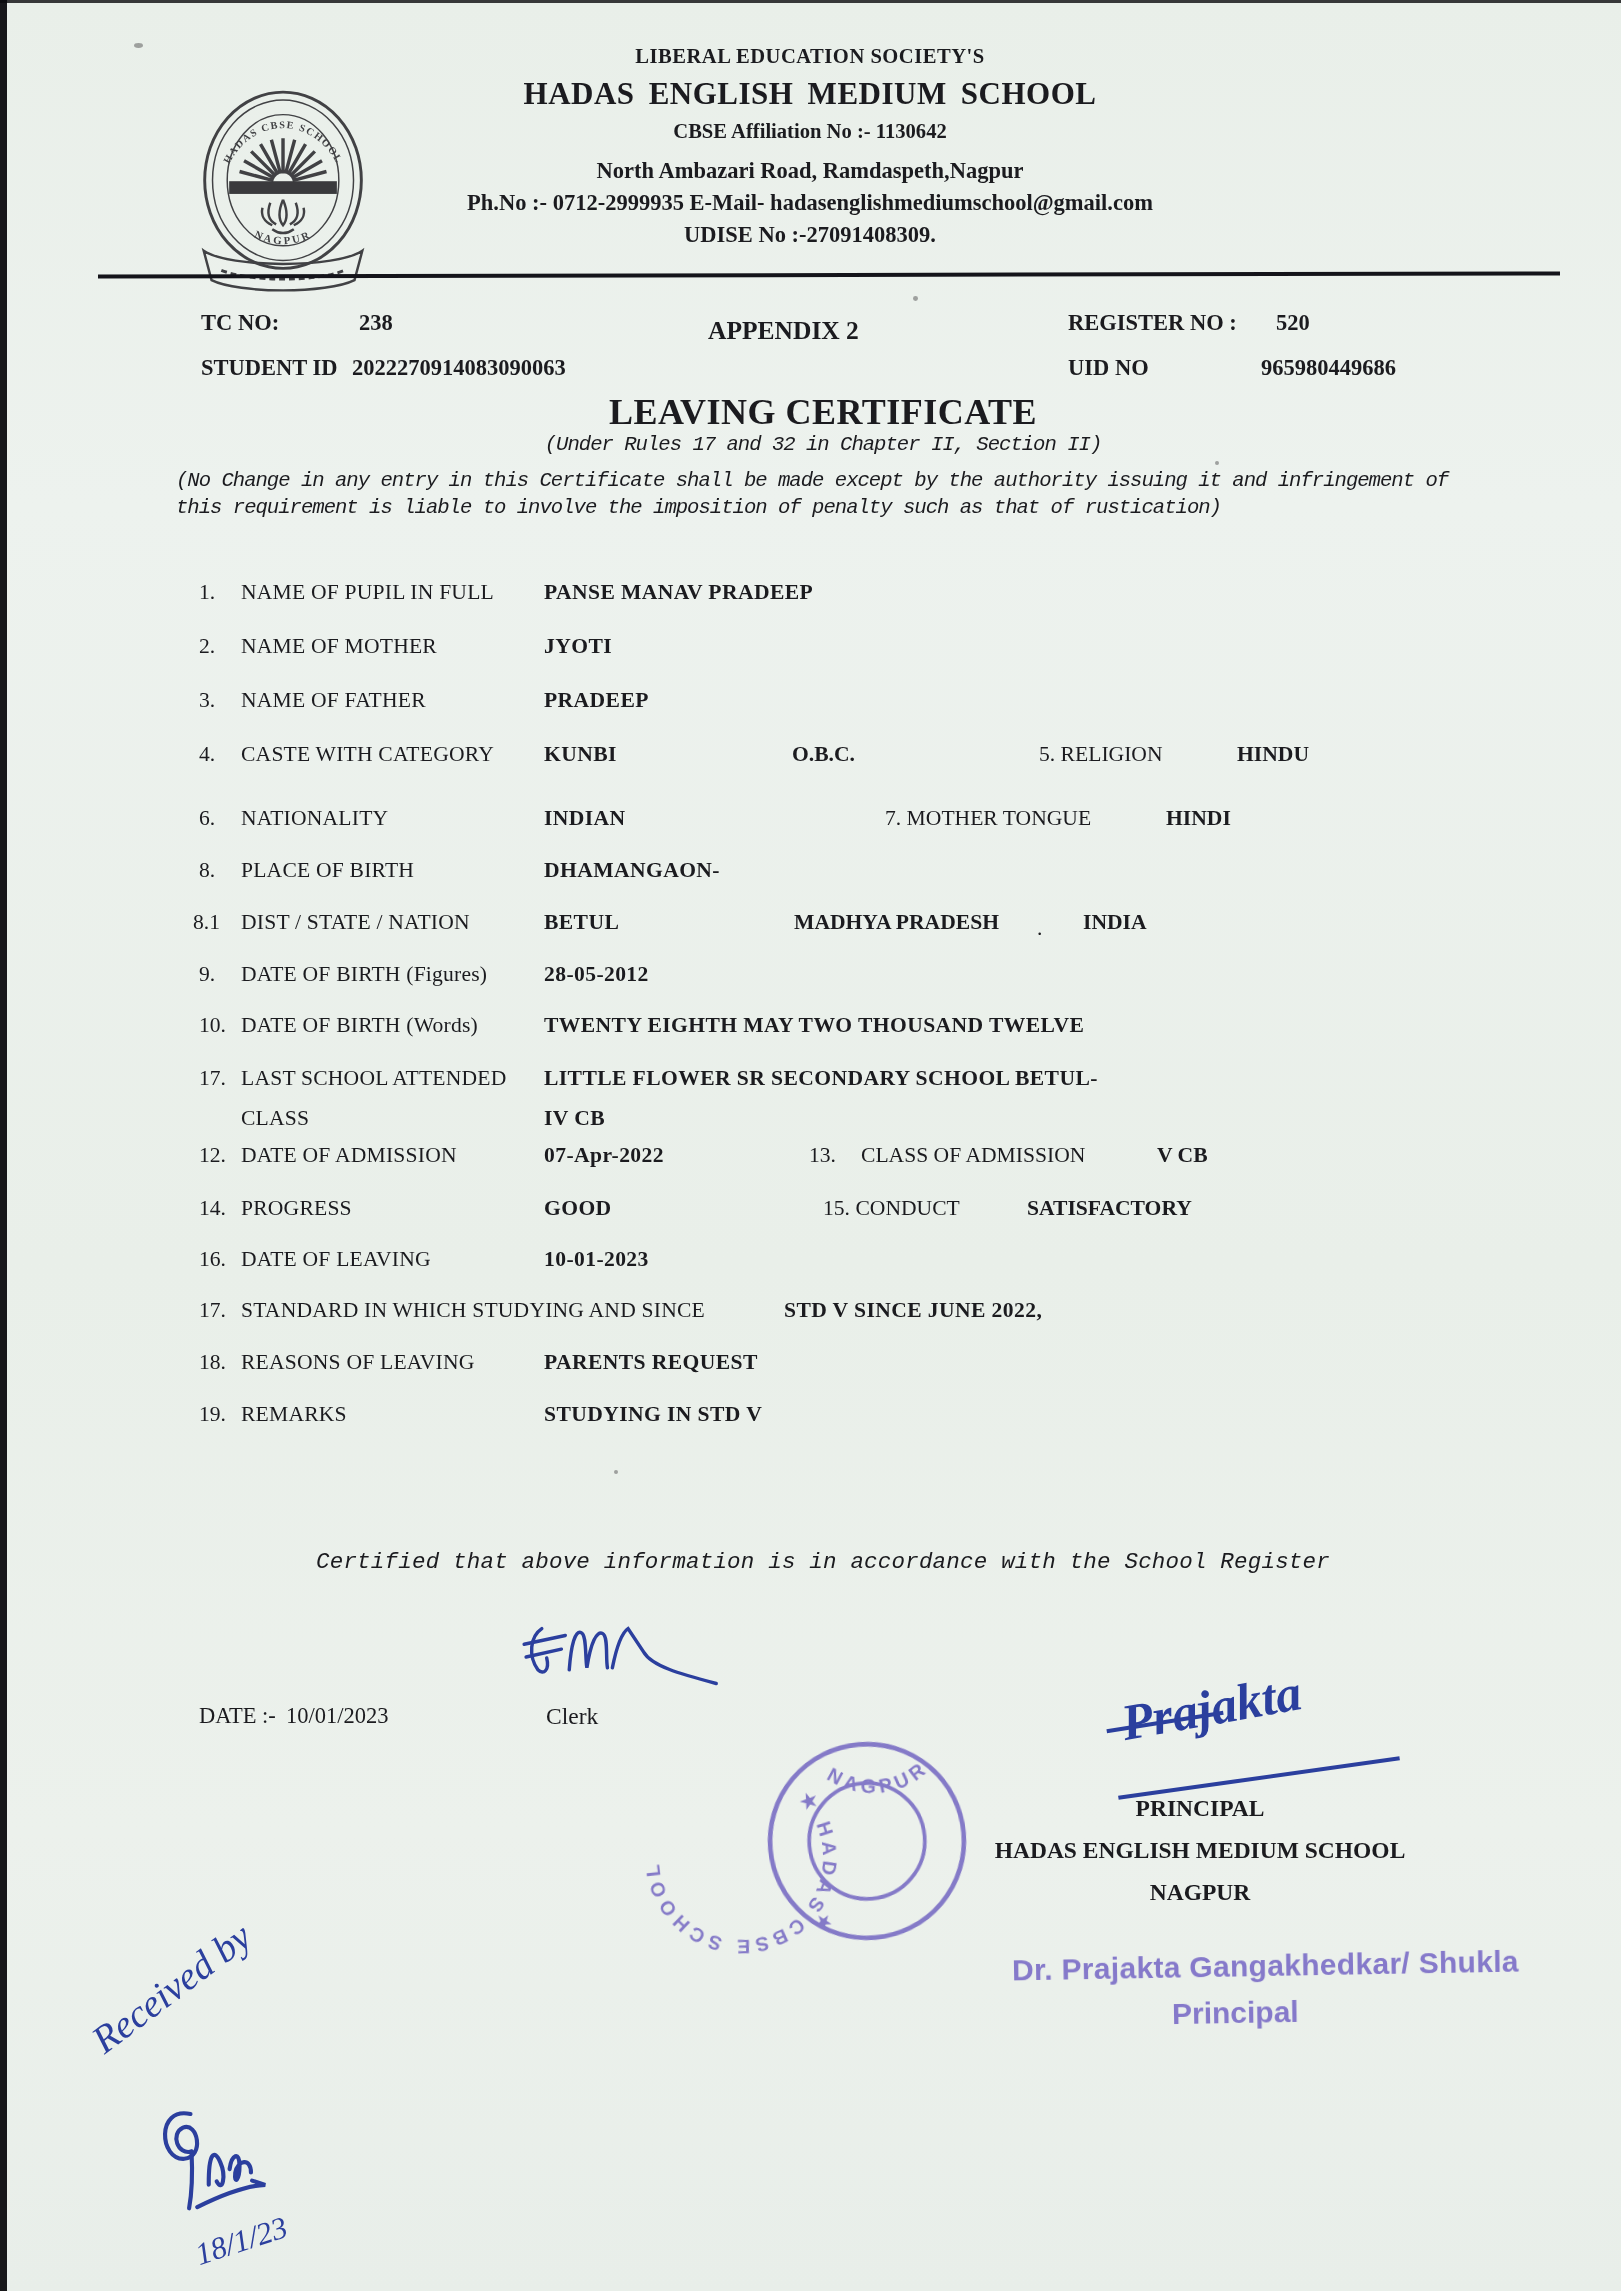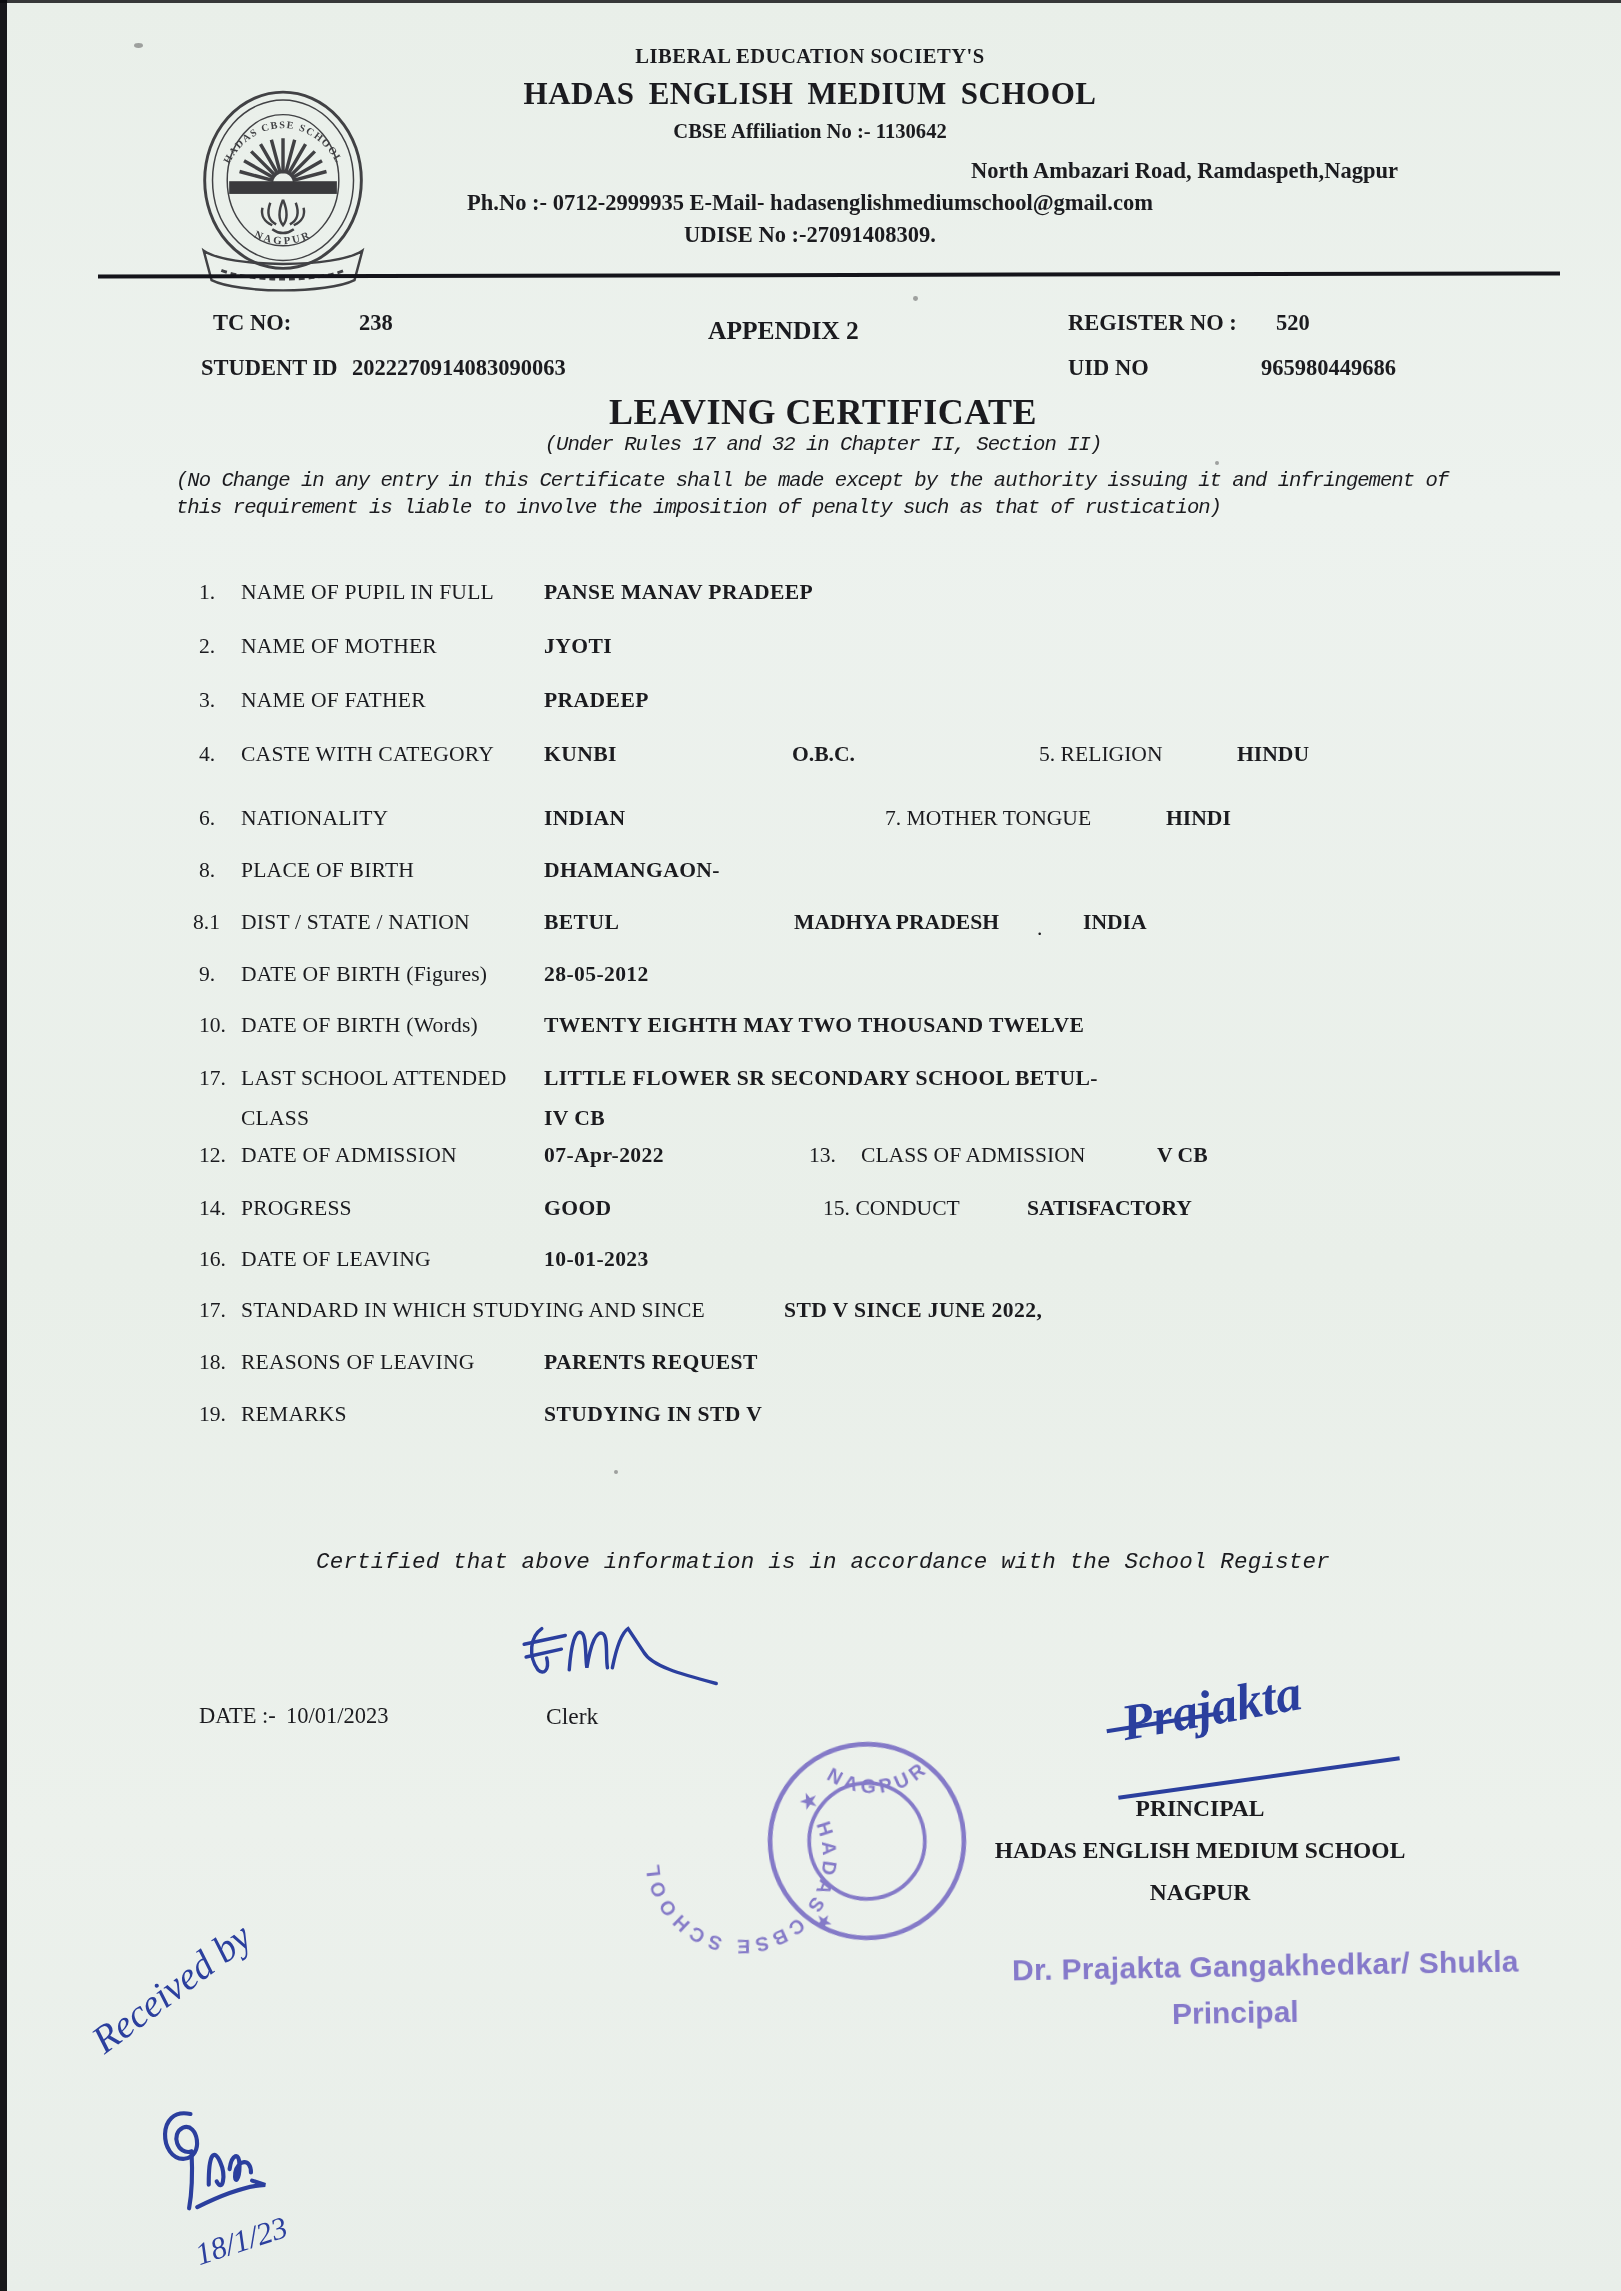--- a/index.html
+++ b/index.html
@@ -69,28 +69,28 @@
       <g>
         <path stroke-width="2.5" d="M14,172 C40,190 150,190 176,172 L168,202 C140,216 50,216 22,202 Z"></path>
         <path stroke-width="3" stroke-dasharray="6,4" d="M32,192 C62,204 128,204 158,192"></path>
       </g>
     </g>
   </svg>
 
   <div class="hline b" style="top:45px;font-size:20.6px;letter-spacing:0.5px;">LIBERAL EDUCATION SOCIETY'S</div>
   <div class="hline b" style="top:76px;font-size:31px;letter-spacing:0.5px;word-spacing:5.9px;">HADAS  ENGLISH MEDIUM  SCHOOL</div>
   <div class="hline b" style="top:120px;font-size:20.6px;">CBSE Affiliation No :- 1130642</div>
-  <div class="hline b" style="top:158px;font-size:22.5px;text-align:right;">North Ambazari Road, Ramdaspeth,Nagpur</div>
+  <div class="hline b" style="top:158px;font-size:22.5px;">North Ambazari Road, Ramdaspeth,Nagpur</div>
   <div class="hline b" style="top:190px;font-size:22.5px;">Ph.No :- 0712-2999935 E-Mail- hadasenglishmediumschool@gmail.com</div>
   <div class="hline b" style="top:222px;font-size:22.5px;">UDISE No :-27091408309.</div>
 
   <div class="divider"></div>
 
   <div class="frow" style="top:310px;">
-    <span class="b" style="left:201px;font-size:22.5px;margin-left:12px;">TC NO:</span>
+    <span class="b" style="left:201px;font-size:22.5px;">TC NO:</span>
     <span class="b" style="left:359px;font-size:22.5px;">238</span>
     <span class="b" style="left:708px;top:-5.9px;font-size:25.5px;margin-top:12px;">APPENDIX 2</span>
     <span class="b" style="left:1068px;font-size:22.5px;">REGISTER NO :</span>
     <span class="b" style="left:1276px;font-size:22.5px;">520</span>
   </div>
   <div class="frow" style="top:355px;">
     <span class="b" style="left:201px;font-size:22.5px;">STUDENT ID</span>
     <span class="b" style="left:352px;font-size:22.5px;">2022270914083090063</span>
     <span class="b" style="left:1068px;font-size:22.5px;">UID NO</span>
     <span class="b" style="left:1261px;font-size:22.5px;">965980449686</span>

